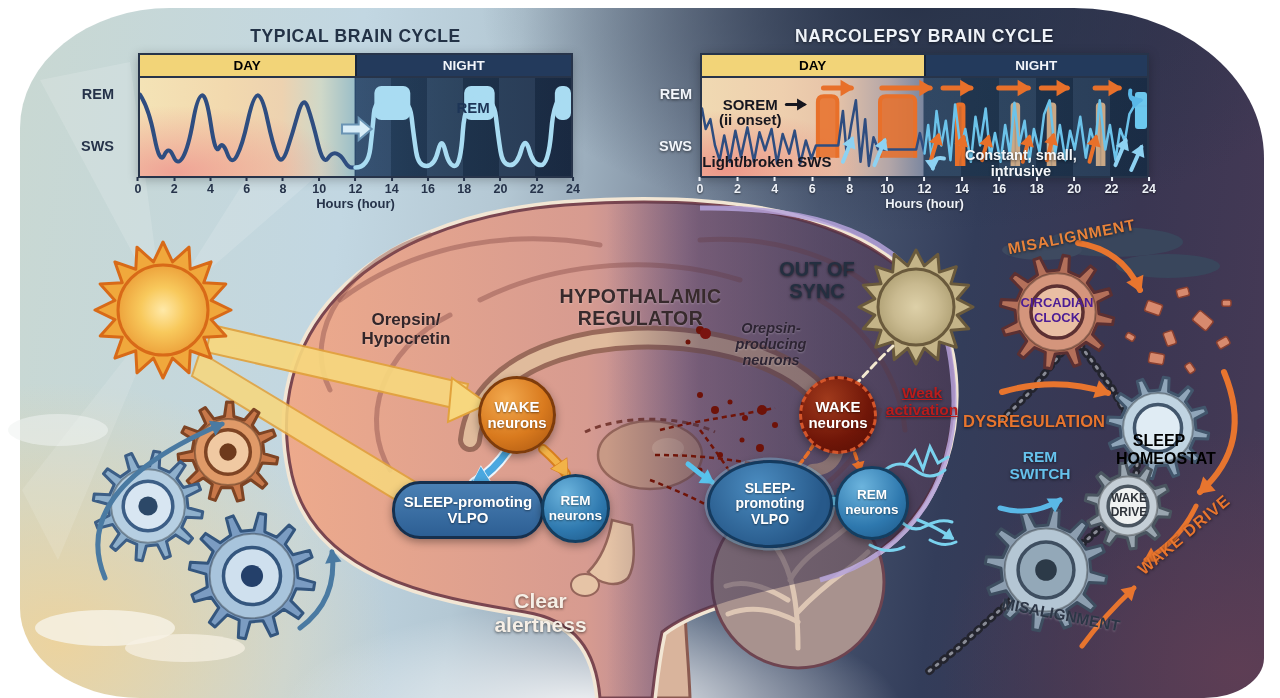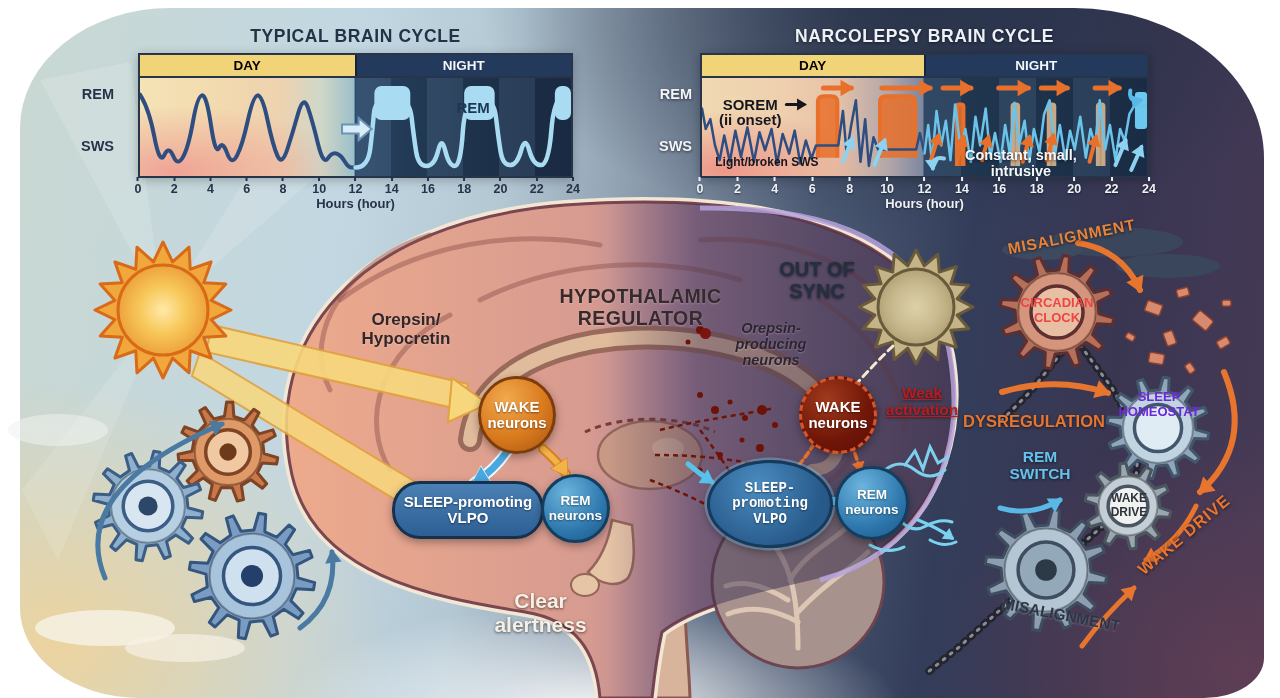--- a/index.html
+++ b/index.html
@@ -57,38 +57,38 @@
         font-weight:bold;color:#fff;white-space:pre-line;line-height:1.1;border-radius:50%;
         box-shadow:0 3px 8px rgba(0,0,0,.35);text-shadow:0 1px 2px rgba(0,0,0,.45);}
   #wake-left{left:478px;top:376px;width:72px;height:72px;font-size:15px;
      background:radial-gradient(circle at 35% 28%,#f2a94e,#d97a1e 55%,#a85510);border:3px solid #7e3c0c;}
   #wake-right{left:799px;top:376px;width:72px;height:72px;font-size:15px;
      background:radial-gradient(circle at 35% 28%,#a03a1c,#701608 60%,#560e04);border:3px dashed #d4552a;}
   #vlpo-left{left:392px;top:481px;width:146px;height:52px;border-radius:28px;font-size:15px;
      background:linear-gradient(180deg,#4a80b4,#2d5f94);border:3px solid #16304e;}
   #vlpo-right{left:707px;top:460px;width:120px;height:82px;border-radius:50%;font-size:14px;
      background:radial-gradient(circle at 40% 28%,#4b8cc0,#27598a 70%);border:3px solid #143a5e;
-     box-shadow:0 0 0 2.5px rgba(130,200,235,.4),0 3px 8px rgba(0,0,0,.4);font-family:Liberation Mono, monospace;}
+     box-shadow:0 0 0 2.5px rgba(130,200,235,.4),0 3px 8px rgba(0,0,0,.4);}
   #rem-left{left:541px;top:474px;width:63px;height:63px;font-size:13.5px;
      background:radial-gradient(circle at 35% 26%,#6cb4dd,#2e78ae 60%,#1d5684);border:3px solid #143e60;}
   #rem-right{left:835px;top:466px;width:68px;height:68px;font-size:13.5px;
      background:radial-gradient(circle at 35% 26%,#6cb4dd,#2e78ae 60%,#1d5684);border:3px solid #143e60;}
   #lbl-hypothalamic{left:538px;top:286px;width:205px;font-size:19.5px;color:#372a2c;letter-spacing:.4px;}
   #lbl-outofsync{left:752px;top:258px;width:130px;font-size:20px;color:#242f40;}
   #lbl-orexin{left:336px;top:310px;width:140px;font-size:17px;color:#33262a;}
   #lbl-activate{left:318px;top:390px;width:135px;font-size:17px;color:#33262a;}
   #lbl-clear-alertness{left:468px;top:589px;width:145px;font-size:21px;color:#f6efe6;}
   #lbl-orexin-prod{left:710px;top:320px;width:122px;font-size:14.5px;color:#2d2433;font-style:italic;}
   #dot-orexin{position:absolute;left:700px;top:328px;width:11px;height:11px;border-radius:50%;background:#7a1410;}
   #lbl-weak{left:866px;top:384px;width:112px;font-size:15.5px;color:#b91c1c;text-decoration:underline;}
   #lbl-intrusive{left:880px;top:434px;width:112px;font-size:15.5px;color:#f2f4f8;}
   #lbl-misalign-top{left:984px;top:228px;width:175px;font-size:15.5px;color:#e8823a;transform:rotate(-11deg);letter-spacing:.8px;}
-  #lbl-circadian{left:1014px;top:296px;width:86px;font-size:13px;color:#ef4444;line-height:1.15;}
+  #lbl-circadian{left:1014px;top:296px;width:86px;font-size:13px;color:#4c1d95;line-height:1.15;}
   #lbl-dysreg{left:960px;top:412px;width:148px;font-size:16.5px;color:#e8752e;}
-  #lbl-homeostat{left:1116px;top:390px;width:86px;font-size:13px;color:#6d28d9;line-height:1.15;}
+  #lbl-homeostat{left:1116px;top:432px;width:86px;font-size:16px;color:#000000;line-height:1.15;}
   #lbl-remswitch{left:998px;top:448px;width:84px;font-size:15.5px;color:#66c2ec;}
   #lbl-wakedrive-gear{left:1100px;top:492px;width:58px;font-size:12px;color:#2e333a;line-height:1.15;}
   #lbl-wakedrive-flow{left:1146px;top:560px;width:150px;font-size:16.5px;color:#e8752e;transform:rotate(-40deg);transform-origin:left bottom;letter-spacing:1px;text-align:left;}
   #lbl-misalign-bottom{left:972px;top:606px;width:178px;font-size:15.5px;color:#2c3646;transform:rotate(11deg);}
 </style>
 </head>
 <body>
 
 <div id="stage">
   <div id="blob"></div>
@@ -418,21 +418,21 @@
             <path d="M241.96875000000003,80.52 Q229.78101965726,77.94958459725785 230.84375000000003,90.36" fill="none" stroke="#8ed2f2" stroke-width="4" stroke-linecap="round"></path>
             <polygon points="231.09970965477171,93.34906083162072 223.00281767498933,82.1740735713266 237.1787752992456,80.96015608220169" fill="#8ed2f2"></polygon>
             <path d="M413.4791666666667,87.08 Q418.578125,74.78 423.67708333333337,62.480000000000004" fill="none" stroke="#8ed2f2" stroke-width="4" stroke-linecap="round"></path>
             <polygon points="424.82592813108334,59.70869062883935 426.86916347275985,73.35659117575587 413.7259166730699,67.90806533865535" fill="#8ed2f2"></polygon>
             <path d="M429.2395833333333,92 Q434.33854166666663,80.52 439.43749999999994,69.03999999999999" fill="none" stroke="#8ed2f2" stroke-width="4" stroke-linecap="round"></path>
             <polygon points="440.65526443952893,66.29827613173416 442.3566837482325,79.99298943052105 429.353749527963,74.21760443050115" fill="#8ed2f2"></polygon>
           </svg>
         <div class="anno-layer">
             <div class="anno" style="left: 48.2083px; top: 34.6px; color: rgb(22, 22, 30); font-size: 15px;">SOREM
 (ii onset)</div>
-            <div class="anno" style="left: 64.8958px; top: 83.8px; color: rgb(22, 22, 30); font-size: 12px;">Light/broken SWS</div>
+            <div class="anno" style="left: 64.8958px; top: 83.8px; color: rgb(22, 22, 30); font-size: 15px;">Light/broken SWS</div>
             <div class="anno" style="left: 318.917px; top: 85.44px; color: rgb(245, 247, 250); font-size: 14.5px; text-shadow: rgba(0, 0, 0, 0.6) 0px 1px 3px;">Constant, small, intrusive</div>
           </div>
       </div>
     </div>
     <div class="xticks">
         <span style="left: 0%;">0</span>
         <span style="left: 8.33333%;">2</span>
         <span style="left: 16.6667%;">4</span>
         <span style="left: 25%;">6</span>
         <span style="left: 33.3333%;">8</span>

